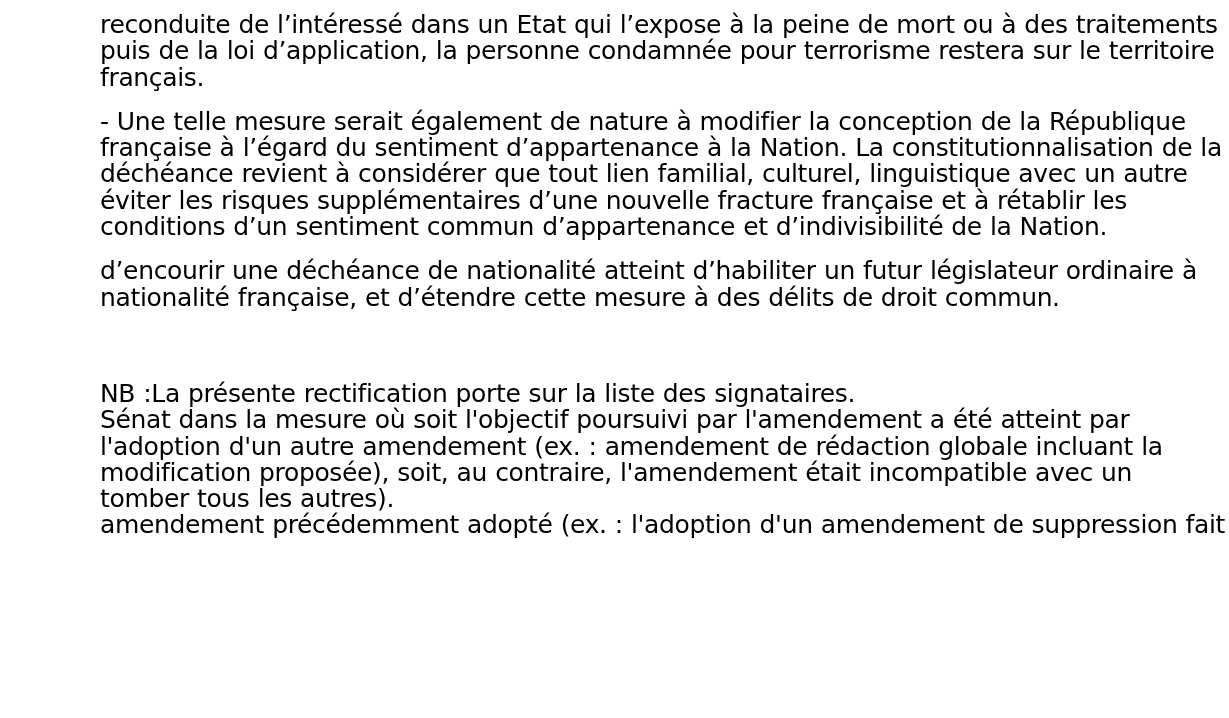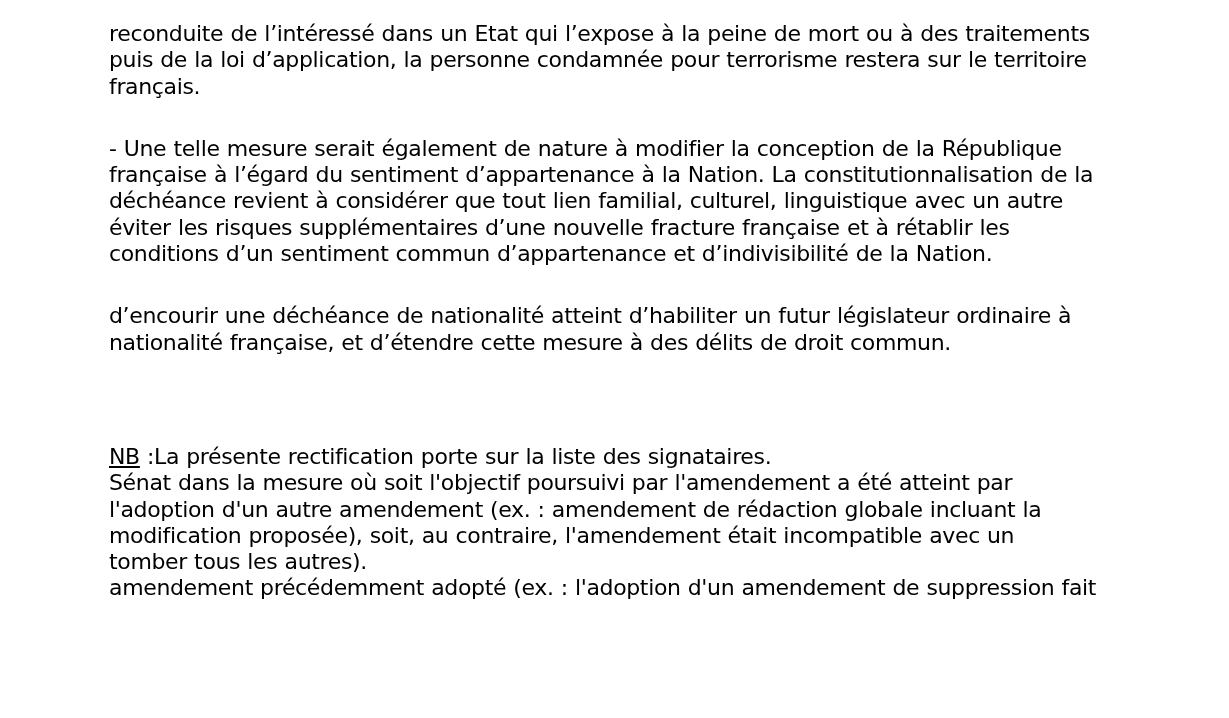--- a/index.html
+++ b/index.html
@@ -15,31 +15,31 @@
       color: #000000;
       font-family: "DejaVu Sans", "Liberation Sans", sans-serif;
     }
     .page {
       position: absolute;
       left: 96px;
       top: 8px;
       width: 1080px;
     }
     .para {
-      margin: 13px;
-      font-size: 22px;
+      margin: 4px;
+      font-size: 25px;
       line-height: 26.3px;
       letter-spacing: -0.35px;
       word-spacing: 0.5px;
       white-space: nowrap;
     }
     .line { display: block; }
     .gap-sm { height: 10px; }
     .gap-lg { height: 62px; }
-    .nb-label { text-decoration: underline; }
+    .nb-label { }
   </style>
 </head>
 <body>
 
 <div class="page">
 
   <p class="para">
     <span class="line">reconduite de l’intéressé dans un Etat qui l’expose  à la peine de mort ou à des traitements</span>
     <span class="line">puis de la loi d’application, la personne condamnée pour terrorisme restera sur le territoire</span>
     <span class="line">français.</span>

